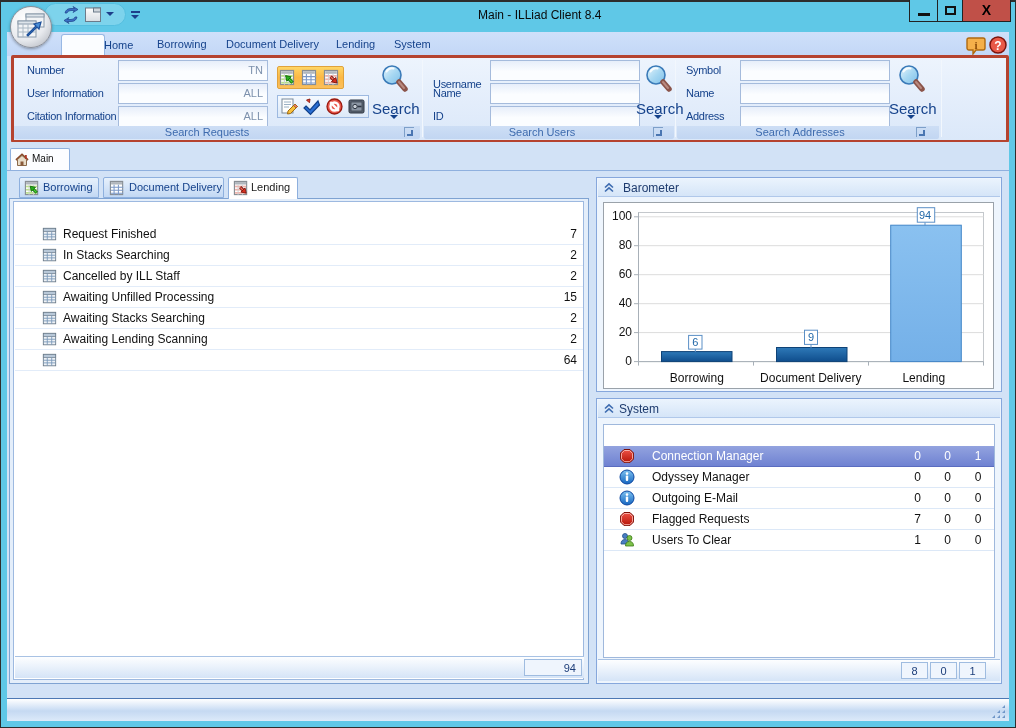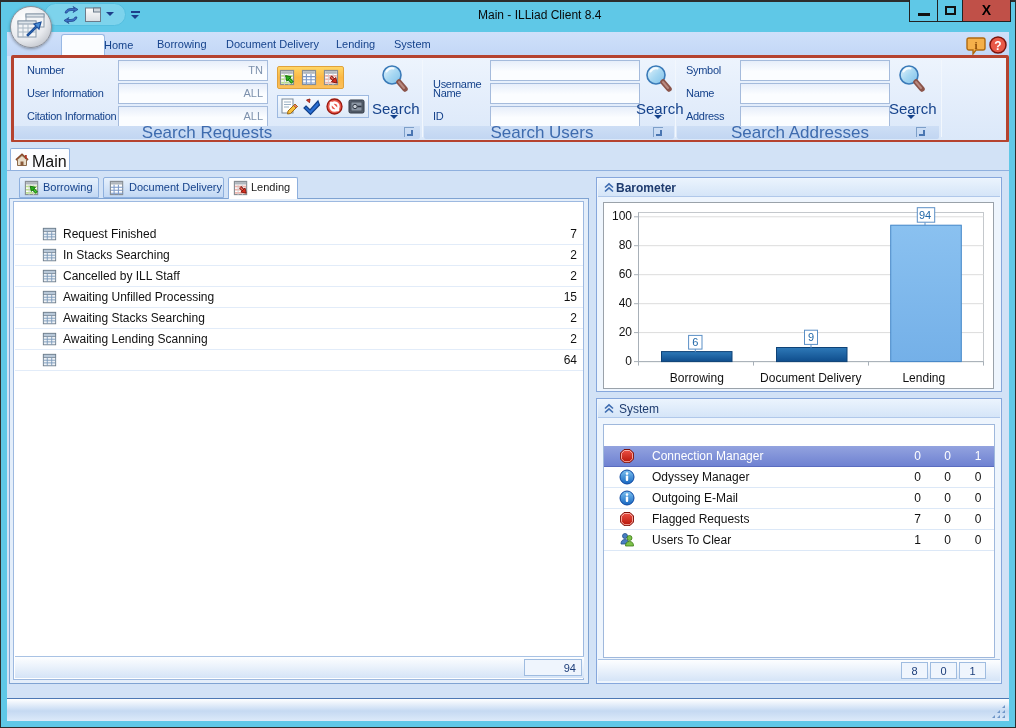--- a/index.html
+++ b/index.html
@@ -17,31 +17,31 @@
 #btnclose .g { position:absolute; left:0; top:2px; width:100%; text-align:center; color:#000; font-size:14px; font-weight:bold; font-family:"Liberation Sans",sans-serif;}
 #qatpill { position:absolute; left:44px; top:3px; width:82px; height:23px; background:#7dd3ec; border:1px solid #54bfe0; border-radius:12px; }
 
 #tabrow { position:absolute; left:7px; top:32px; width:1002px; height:24px; background:linear-gradient(180deg,#cfe0fa,#c3d7f6); }
 .rtab { position:absolute; top:2px; height:22px; font-size:11px; color:#15428B; text-align:center; line-height:21px;padding-left:42px; }
 .rtab.active { background:#fbfdff; border:1px solid #98b8e4; border-bottom:none; border-radius:3px 3px 0 0; color:#15428B; }
 
 #ribbon { position:absolute; left:11px; top:55px; width:998px; height:88px; border:3px solid #b5432f; border-radius:2px; background:linear-gradient(180deg,#edf4fd 0%,#e3edfb 55%,#dbe8f9 100%); }
 .grp { position:absolute; top:0; height:81px; }
 .grpsep { position:absolute; top:2px; width:1px; height:77px; background:#b9cee9; border-right:1px solid #f2f7fd; }
-.grplabel { position:absolute; bottom:0; left:0; right:0; height:13px; background:linear-gradient(180deg,#cddef5,#c2d6f2); color:#3e6bae; font-size:17px; text-align:center; line-height:13px; border-radius:0 0 2px 2px; }
+.grplabel { position:absolute; bottom:0; left:0; right:0; height:13px; background:linear-gradient(180deg,#cddef5,#c2d6f2); color:#3e6bae; font-size:11px; text-align:center; line-height:13px; border-radius:0 0 2px 2px; }
 .launcher { position:absolute; bottom:2px; width:10px; height:10px; border:1px solid #7d9fc9; border-right:none; border-bottom:none; }
 .launcher:after { content:""; position:absolute; right:1px; bottom:1px; width:4px; height:4px; border-right:2px solid #4a76b2; border-bottom:2px solid #4a76b2; }
 .flabel { position:absolute; font-size:11px; letter-spacing:-0.3px; color:#15428B; height:21px; line-height:21px; }
 .ffield { position:absolute; width:150px; height:21px; background:linear-gradient(180deg,#e7eefa,#fbfdff 55%); border:1px solid #a5bbdc; font-size:11px; color:#7d91ad; text-align:right; line-height:19px; padding-right:4px; }
 .searchbtn { position:absolute; width:44px; height:76px; top:2px; text-align:center; }
 .searchbtn .stext { position:absolute; top:40px; width:100%; font-size:15px; color:#15428B; }
 .searchbtn .sarrow { position:absolute; top:55px; left:50%; margin-left:-4px; width:0; height:0; border-left:4px solid transparent; border-right:4px solid transparent; border-top:4px solid #15428B; }
 
 #client { position:absolute; left:7px; top:142px; width:1002px; height:556px; background:#d2e2f6; }
-#maintab { position:absolute; left:3px; top:6px; width:60px; height:23px; background:#fcfdff; border:1px solid #8fb0de; border-bottom:none; border-radius:2px 2px 0 0; font-size:16px; color:#111; }
+#maintab { position:absolute; left:3px; top:6px; width:60px; height:23px; background:#fcfdff; border:1px solid #8fb0de; border-bottom:none; border-radius:2px 2px 0 0; font-size:10px; color:#111; }
 #mainline { position:absolute; left:0px; top:28px; width:1002px; height:1px; background:#8fb0de; }
 .subtab { position:absolute; top:35px; height:21px; background:linear-gradient(180deg,#e7f1fc,#c2d8f4); border:1px solid #8eb0de; border-radius:2px 2px 0 0; font-size:11px; color:#15428B; }
 .subtab.sel { background:#ffffff; color:#1a1a1a; height:22px; border-bottom:none; z-index:3; }
 
 #lpanel { position:absolute; left:2px; top:56px; width:580px; height:486px; background:#e4eefa; border:1px solid #7fa3d2; }
 #lpanel .inner { position:absolute; left:3px; top:2px; width:571px; height:479px; background:#ffffff; border:1px solid #9db9e0; }
 #reqhead { position:absolute; left:1px; top:2px; width:568px; height:21px; background:linear-gradient(180deg,#8c9dde,#6e82d2); border-radius:2px; color:#fff; font-size:12px; line-height:21px; }
 .lrow { position:absolute; left:1px; width:568px; height:21px; border-bottom:1px solid #e2ecf9; font-size:12px; color:#111; line-height:20px; }
 .lrow .num { position:absolute; right:6px; top:0; }
 .pfoot { position:absolute; left:1px; bottom:1px; height:22px; background:linear-gradient(180deg,#fdfeff,#d5e4f7); border-top:1px solid #a8c2e4; }
@@ -386,21 +386,21 @@
         <div class="fbox" style="left:509px;width:58px;text-align:right;padding-right:5px;">94</div>
       </div>
     </div>
   </div>
 
   <div class="rpanel" style="top:35px;height:215px;">
     <div class="rphead">
         <svg style="position:absolute;left:5px;top:3px;" width="12" height="12" viewBox="0 0 12 12">
           <path d="M2 5.5 L6 1.8 L10 5.5 M2 9.5 L6 5.8 L10 9.5" fill="none" stroke="#3e6cb0" stroke-width="1.6"></path>
         </svg>
-        <span style="position:absolute;left:18px;font-weight:bold;">Barometer</span>
+        <span style="position:absolute;left:25px;">Barometer</span>
       </div>
     <svg style="position:absolute;left:6px;top:24px;" width="391" height="187" viewBox="0 0 391 187">
       <rect x="0.5" y="0.5" width="390" height="186" fill="#ffffff" stroke="#9aa2aa"></rect>
       <rect x="35.5" y="10.5" width="345" height="149.1" fill="none" stroke="#c4c8cc"></rect>
       <g stroke="#dcdcdc" stroke-width="1">
         <line x1="35.5" y1="14.8" x2="380.5" y2="14.8"></line>
         <line x1="35.5" y1="43.7" x2="380.5" y2="43.7"></line>
         <line x1="35.5" y1="72.7" x2="380.5" y2="72.7"></line>
         <line x1="35.5" y1="101.7" x2="380.5" y2="101.7"></line>
         <line x1="35.5" y1="130.6" x2="380.5" y2="130.6"></line>

